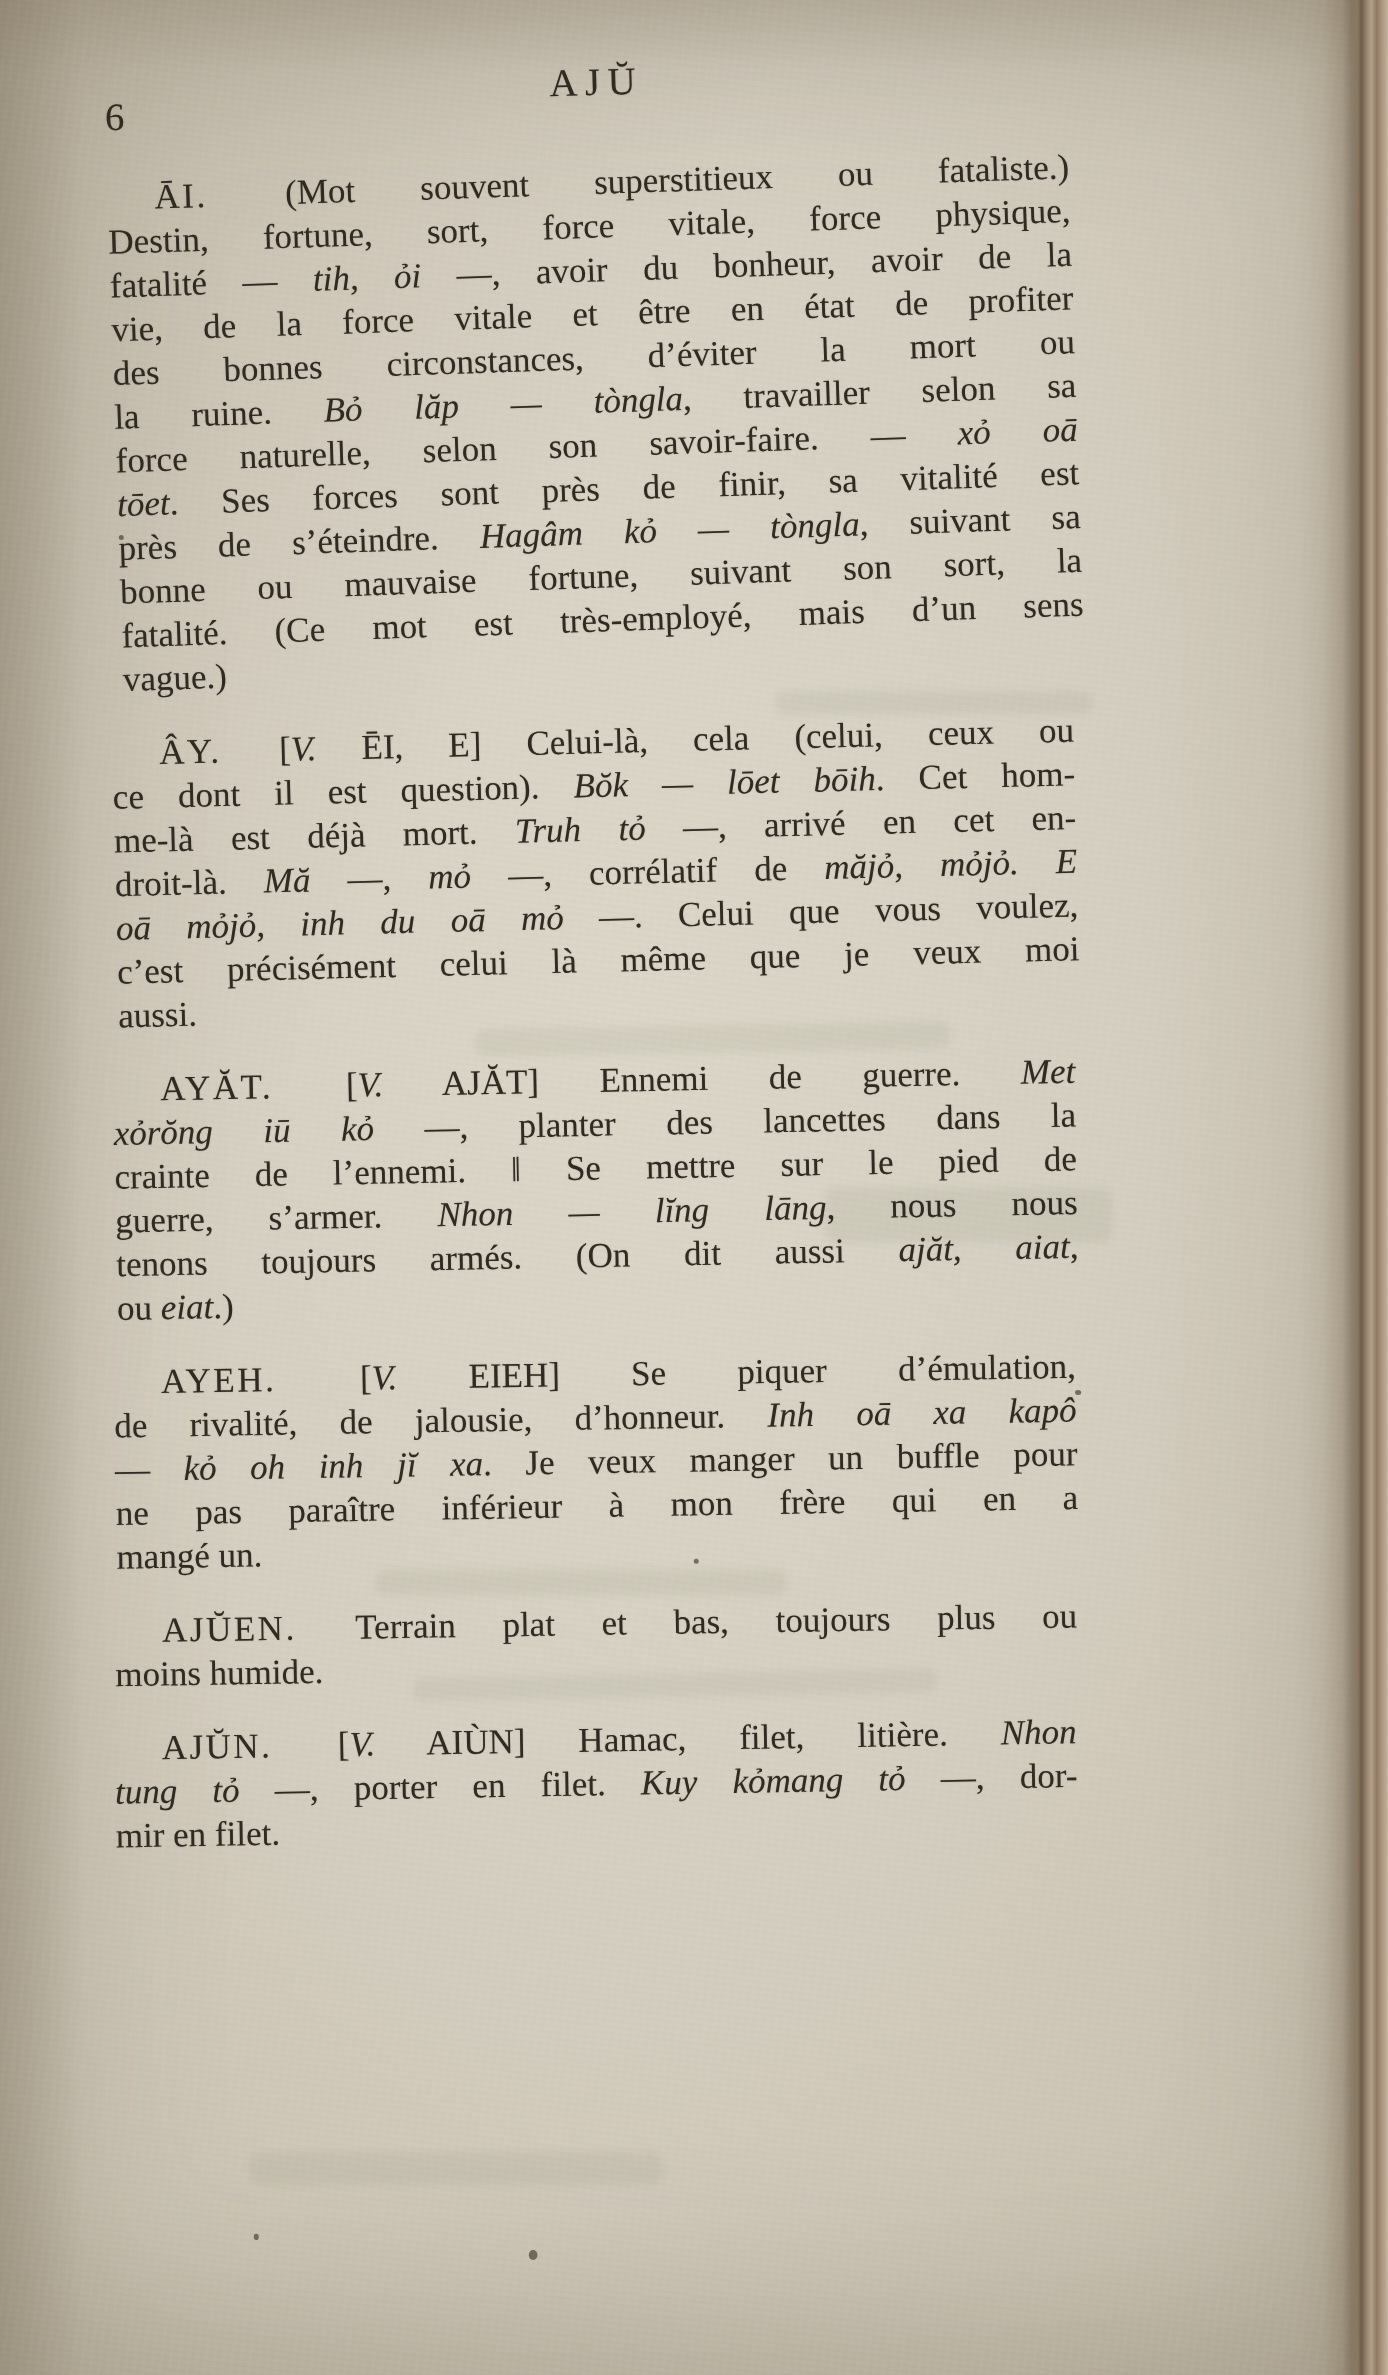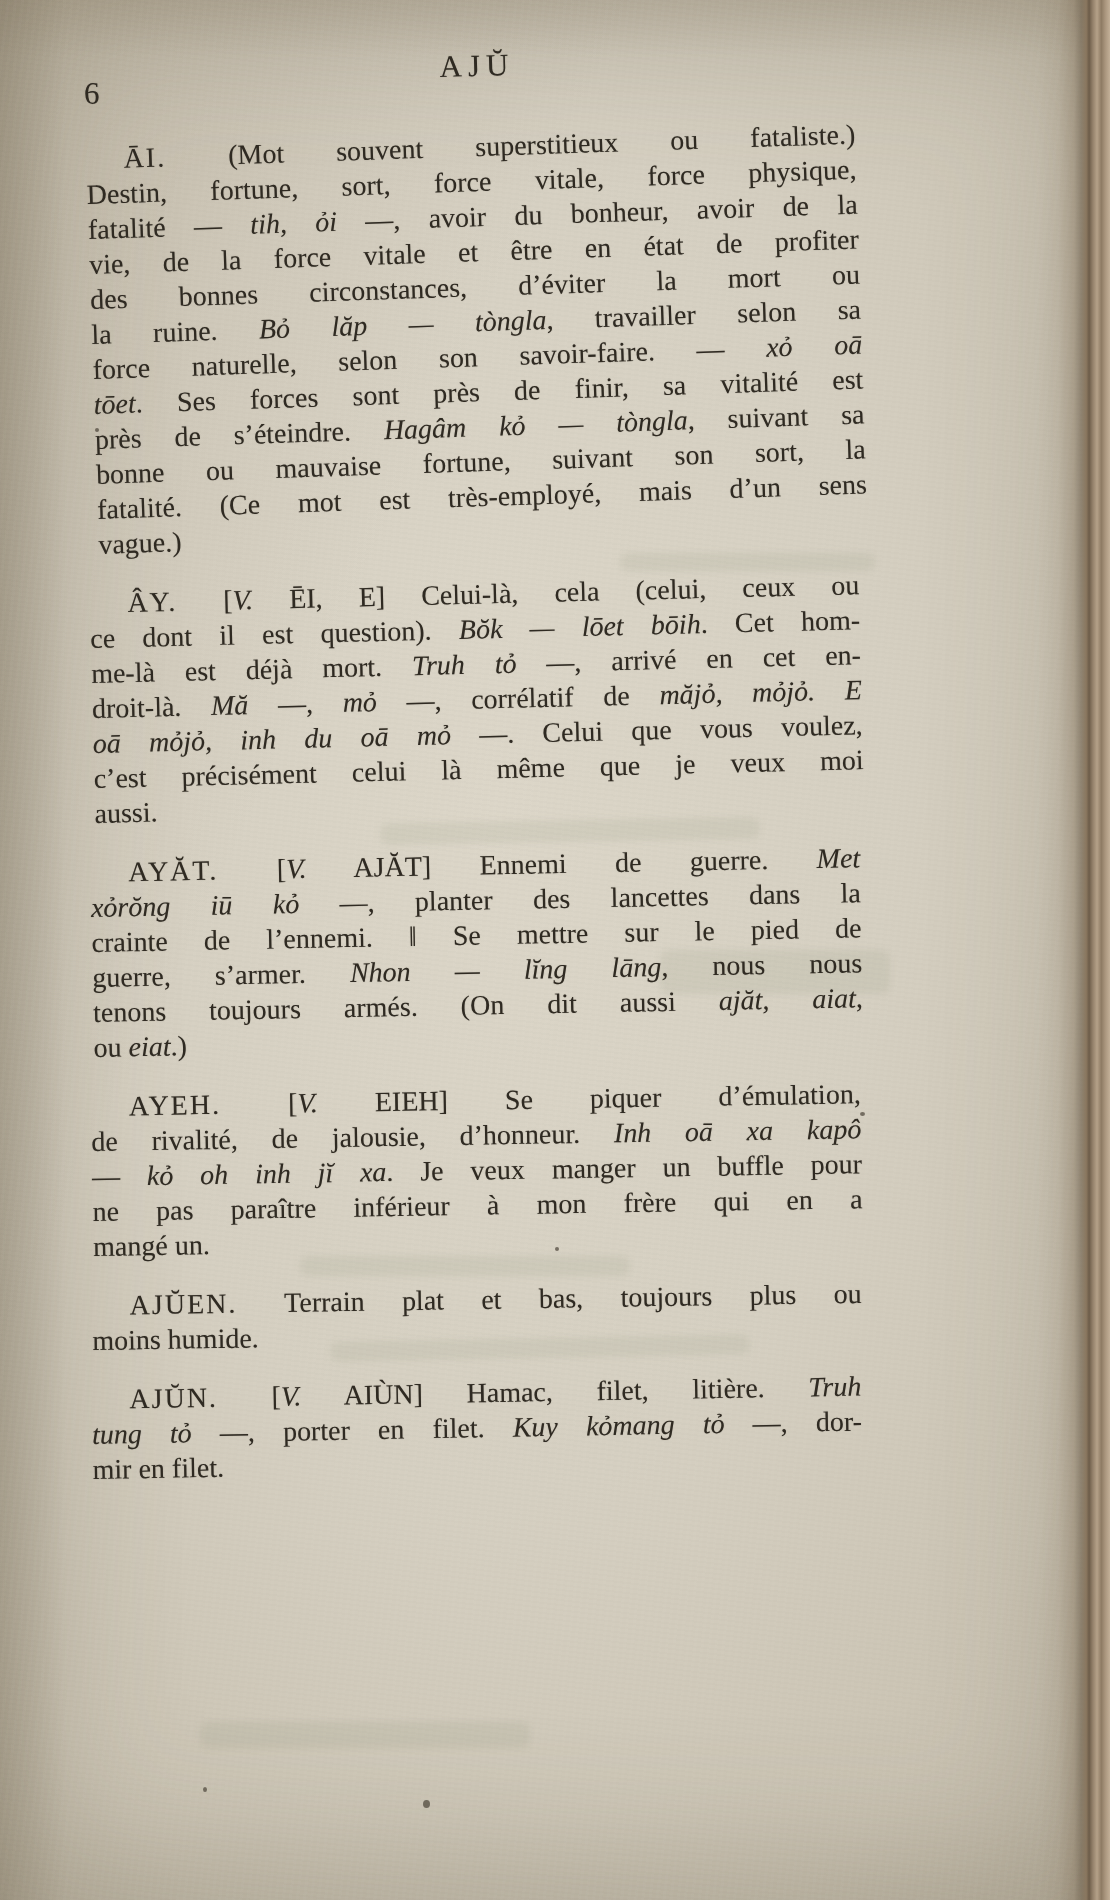--- a/index.html
+++ b/index.html
@@ -125,21 +125,21 @@
         <span class="line"><span>de rivalité, de jalousie, d’honneur. </span><span class="it">Inh oā xa kapô</span></span>
         <span class="line"><span>— </span><span class="it">kỏ oh inh jĭ xa</span><span>. Je veux manger un buffle pour</span></span>
         <span class="line"><span>ne pas paraître inférieur à mon frère qui en a</span></span>
         <span class="line last"><span>mangé un.</span></span>
       </p>
       <p class="entry entry-4">
         <span class="line first"><span class="hw">AJŬEN.</span><span> Terrain plat et bas, toujours plus ou</span></span>
         <span class="line last"><span>moins humide.</span></span>
       </p>
       <p class="entry entry-5">
-        <span class="line first"><span class="hw">AJŬN.</span><span> [</span><span class="it">V.</span><span> AIÙN] Hamac, filet, litière. </span><span class="it">Truh</span></span>
+        <span class="line first"><span class="hw">AJŬN.</span><span> [</span><span class="it">V.</span><span> AIÙN] Hamac, filet, litière. </span><span class="it">Nhon</span></span>
         <span class="line"><span class="it">tung tỏ</span><span> —, porter en filet. </span><span class="it">Kuy kỏmang tỏ</span><span> —, dor-</span></span>
         <span class="line last"><span>mir en filet.</span></span>
       </p>
     </div>
 
   <div class="speck" style="left:95px;top:428px;width:4px;height:4px;"></div>
   <div class="speck" style="left:860px;top:1112px;width:5px;height:4px;"></div>
   <div class="speck" style="left:555px;top:1247px;width:4px;height:4px;"></div>
   <div class="speck" style="left:203px;top:1787px;width:4px;height:5px;"></div>
   <div class="speck" style="left:423px;top:1800px;width:7px;height:8px;"></div>

